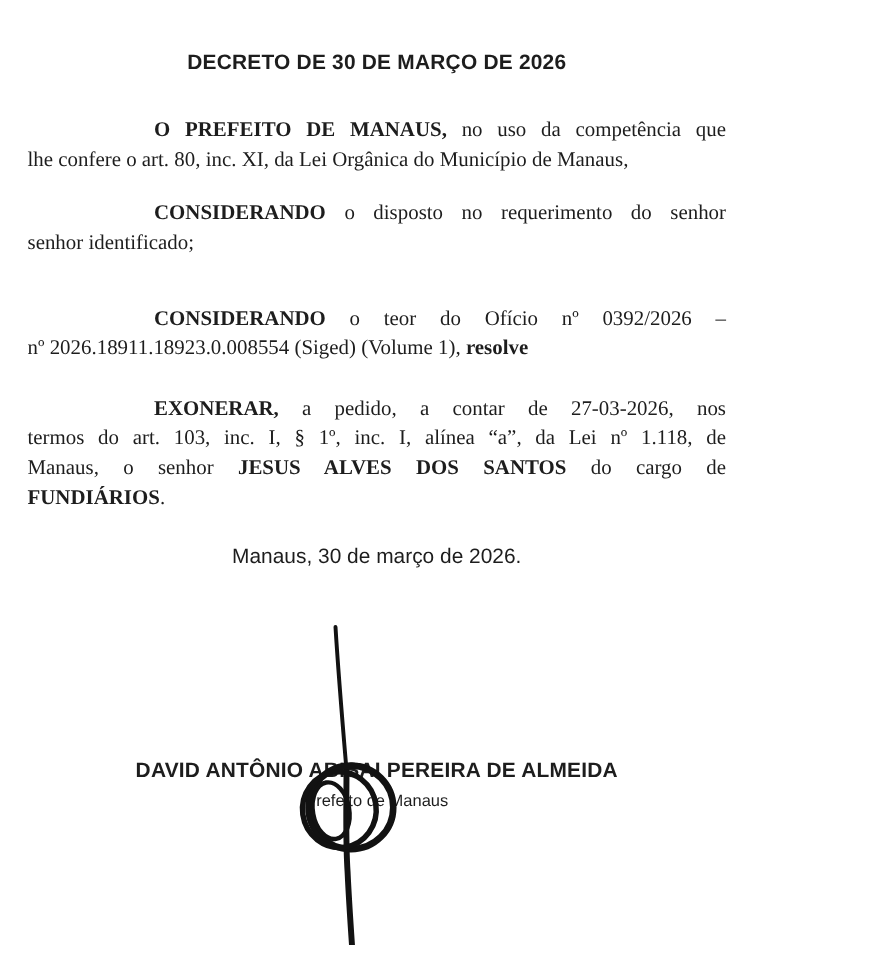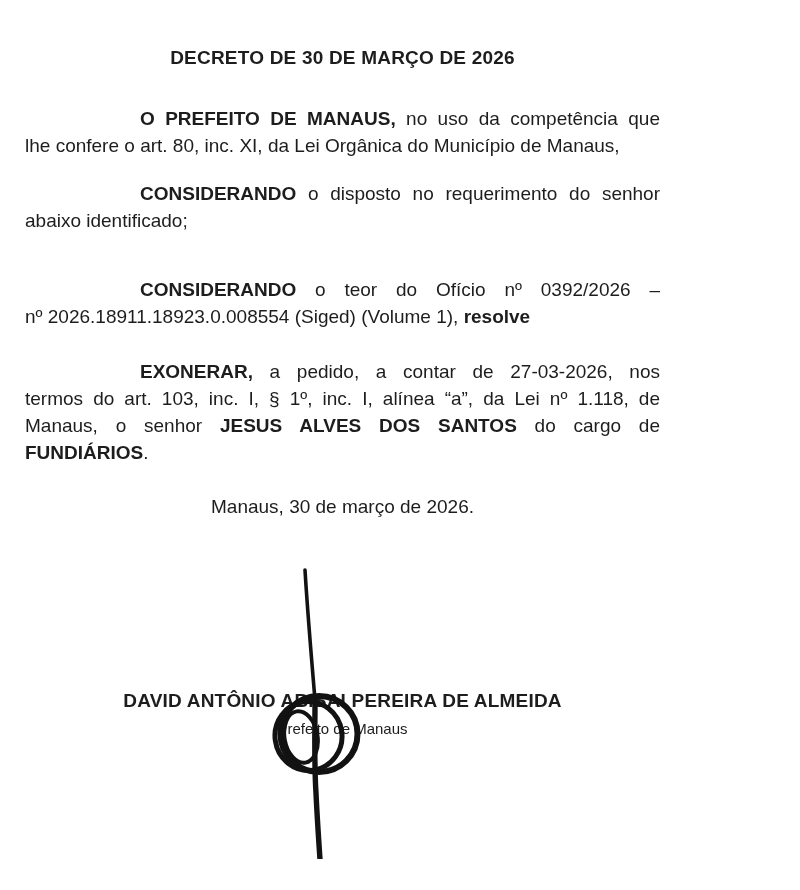--- a/index.html
+++ b/index.html
@@ -27,21 +27,21 @@
     width: 635px;
   }
   .doc-title {
     margin: 44px 0 0 0;
     font-size: 19px;
     line-height: 27px;
     font-weight: 700;
     text-align: center;
     letter-spacing: 0.2px;
   }
-  .para { margin: 0; }
+  .para { margin: 0; font-family: Liberation Serif, serif; }
   .p1 { margin-top: 34px; }
   .p2 { margin-top: 21px; }
   .p3 { margin-top: 42px; }
   .p4 { margin-top: 28px; }
   .line {
     font-size: 19px;
     line-height: 27px;
     text-align: left;
     white-space: normal;
   }
@@ -94,21 +94,21 @@
 
     <h1 class="doc-title">DECRETO DE 30 DE MARÇO DE 2026</h1>
 
     <div class="para p1">
       <div class="line first stretch"><span class="b">O PREFEITO DE MANAUS,</span><span> no uso da competência que</span></div>
       <div class="line last"><span>lhe confere o art. 80, inc. XI, da Lei Orgânica do Município de Manaus,</span></div>
     </div>
 
     <div class="para p2">
       <div class="line first stretch"><span class="b">CONSIDERANDO</span><span> o disposto no requerimento do senhor</span></div>
-      <div class="line last"><span>abaixo identificado;</span></div>
+      <div class="line last"><span>senhor identificado;</span></div>
     </div>
 
     <div class="para p3">
       <div class="line first stretch"><span class="b">CONSIDERANDO</span><span> o teor do Ofício nº 0392/2026 –</span></div>
       <div class="line last"><span>nº 2026.18911.18923.0.008554 (Siged) (Volume 1), </span><span class="b">resolve</span></div>
     </div>
 
     <div class="para p4">
       <div class="line first stretch"><span class="b">EXONERAR,</span><span> a pedido, a contar de 27-03-2026, nos</span></div>
       <div class="line stretch"><span>termos do art. 103, inc. I, § 1º, inc. I, alínea “a”, da Lei nº 1.118, de</span></div>

